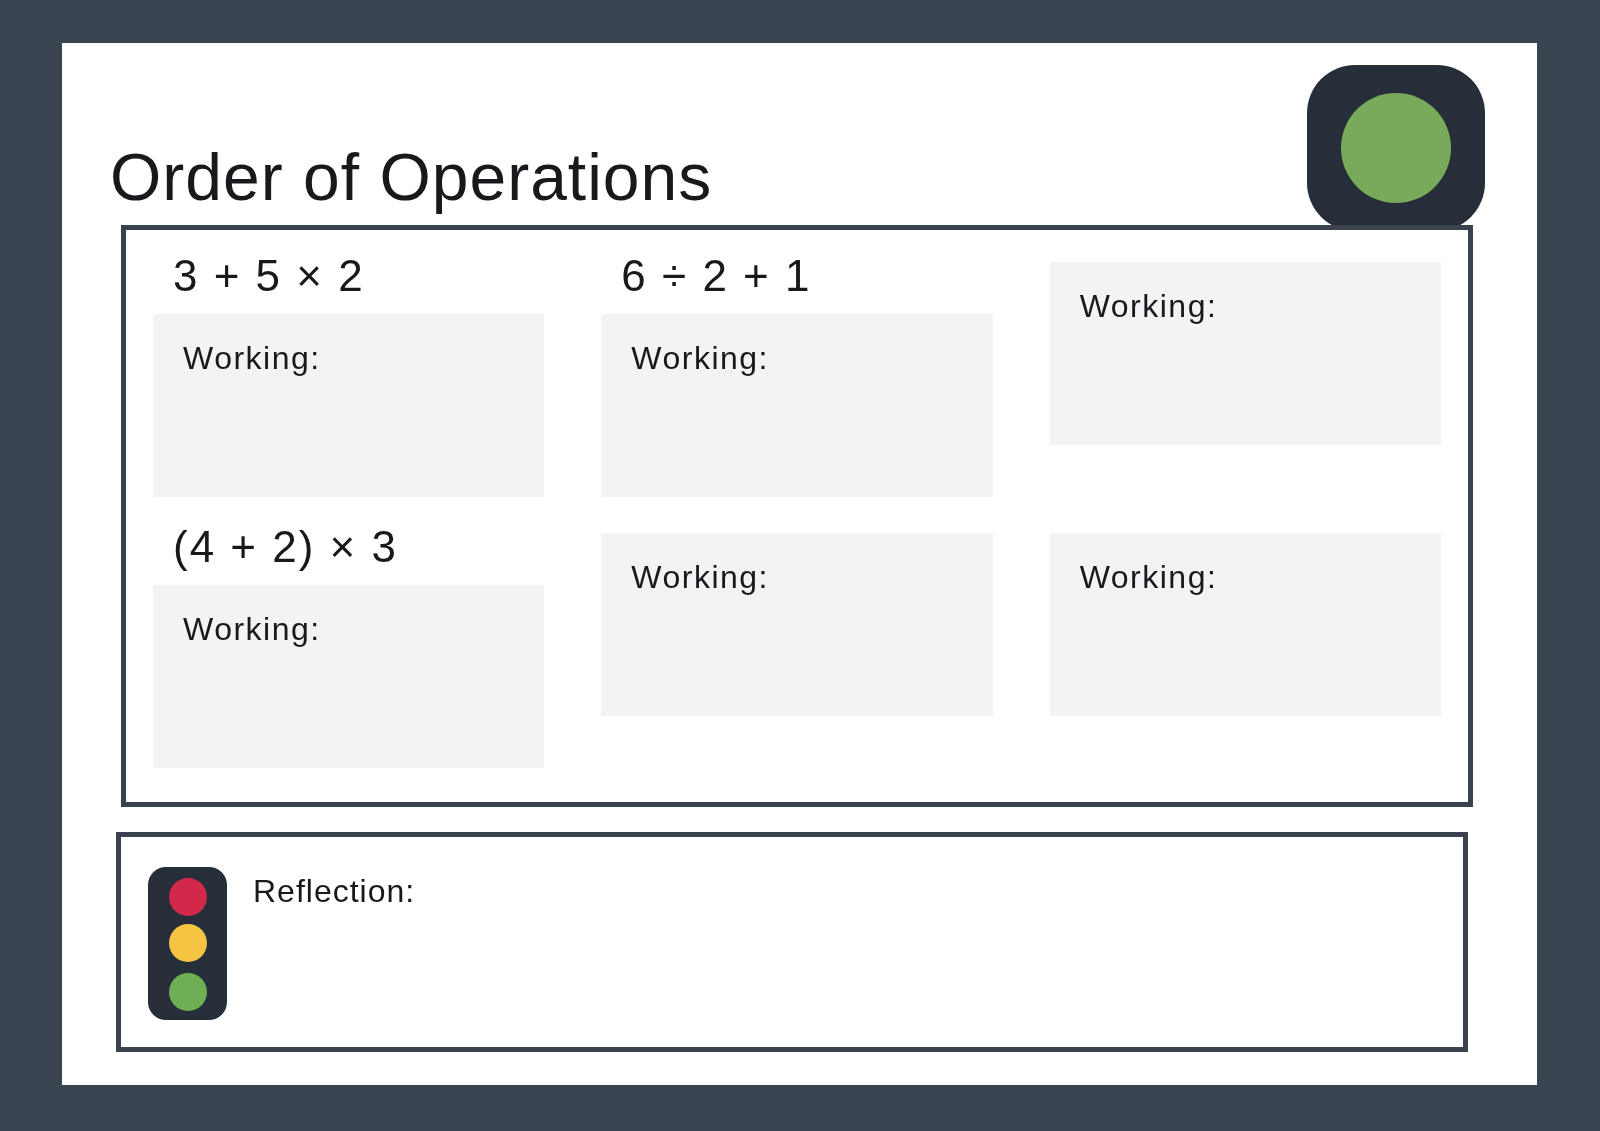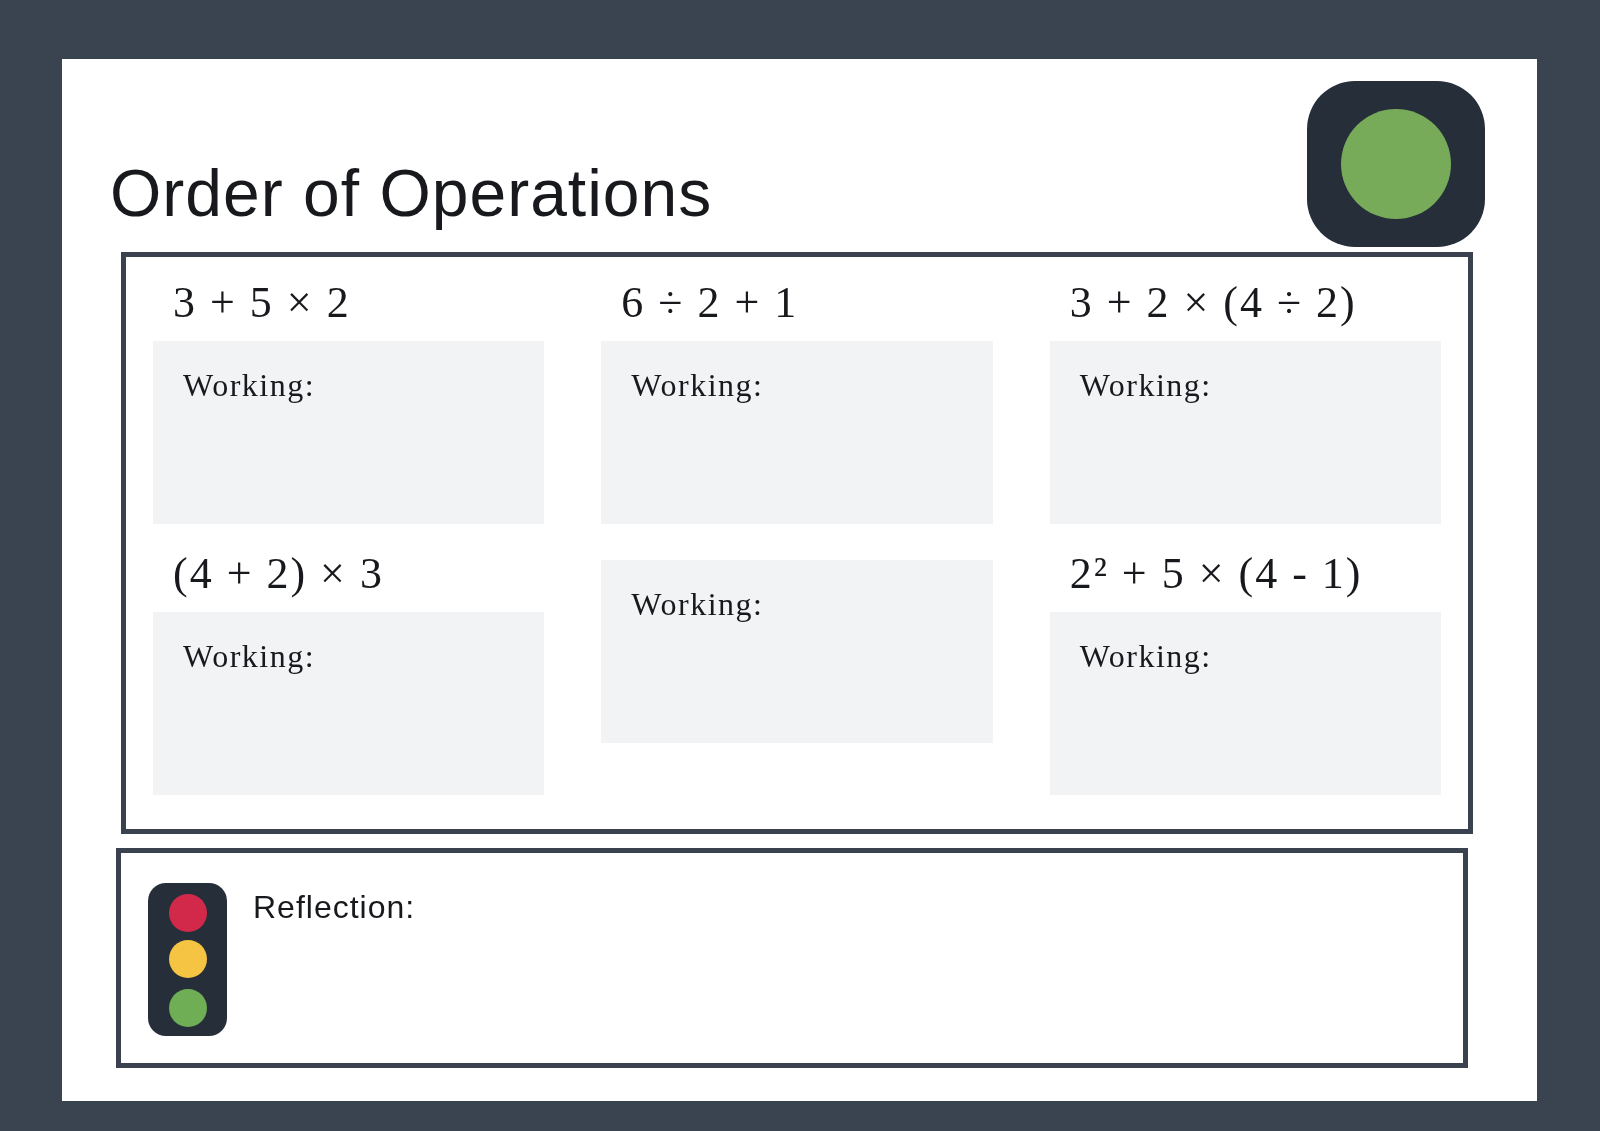--- a/index.html
+++ b/index.html
@@ -16,21 +16,21 @@
   }
   *{margin:0;padding:0;box-sizing:border-box;}
   html,body{width:1600px;height:1131px;}
   body{
     background:var(--background);
     font-family:"Liberation Sans", sans-serif;
     color:var(--text);
     position:relative;
     overflow:hidden;
   }
-  .page{position:absolute;inset:0;margin-top:16px;}
+  .page{position:absolute;inset:0;}
   .card{
     position:absolute;
     left:62px; top:43px;
     width:1475px; height:1042px;
     background:var(--card);
   }
   .title{
     position:absolute;
     left:48px; top:96px;
     font-size:66px;
@@ -47,31 +47,30 @@
     border-radius:48px;
     display:flex; align-items:center; justify-content:center;
   }
   .logo-dot{
     width:110px; height:110px;
     border-radius:50%;
     background:var(--logo-green);
   }
   .problems-panel{
     position:absolute;
-    left:59px; top:193px;
+    left:59px; top:182px;
     width:1352px; height:582px;
     border:5px solid var(--panel-border);
     background:var(--card);
     display:grid;
     grid-template-columns:repeat(3, 1fr);
     column-gap:57px;
     row-gap:24px;
     padding:20px 27px 12px 27px;
     align-content:start;
-    font-family:Liberation Serif, serif;
   }
   .cell{display:block;}
   .expr{
     font-size:44px;
     letter-spacing:2px;
     line-height:52px;
     padding-left:20px;
     white-space:nowrap;
     color:var(--text);
   }
@@ -142,41 +141,39 @@
       </div>
 
       <div class="cell">
         <div class="expr">6 ÷ 2 + 1</div>
         <div class="working">
           <span class="working-label">Working:</span>
         </div>
       </div>
 
       <div class="cell">
-        <div class="expr">3 + 2 × (4 ÷ 2)</div>
         <div class="working">
           <span class="working-label">Working:</span>
         </div>
       </div>
 
       <div class="cell">
         <div class="expr">(4 + 2) × 3</div>
         <div class="working">
           <span class="working-label">Working:</span>
         </div>
       </div>
 
       <div class="cell">
         <div class="working">
           <span class="working-label">Working:</span>
         </div>
       </div>
 
       <div class="cell">
-        <div class="expr">2² + 5 × (4 - 1)</div>
         <div class="working">
           <span class="working-label">Working:</span>
         </div>
       </div>
 
     </section>
 
     <section class="reflection-panel">
       <div class="traffic-light">
         <span class="light red"></span>

